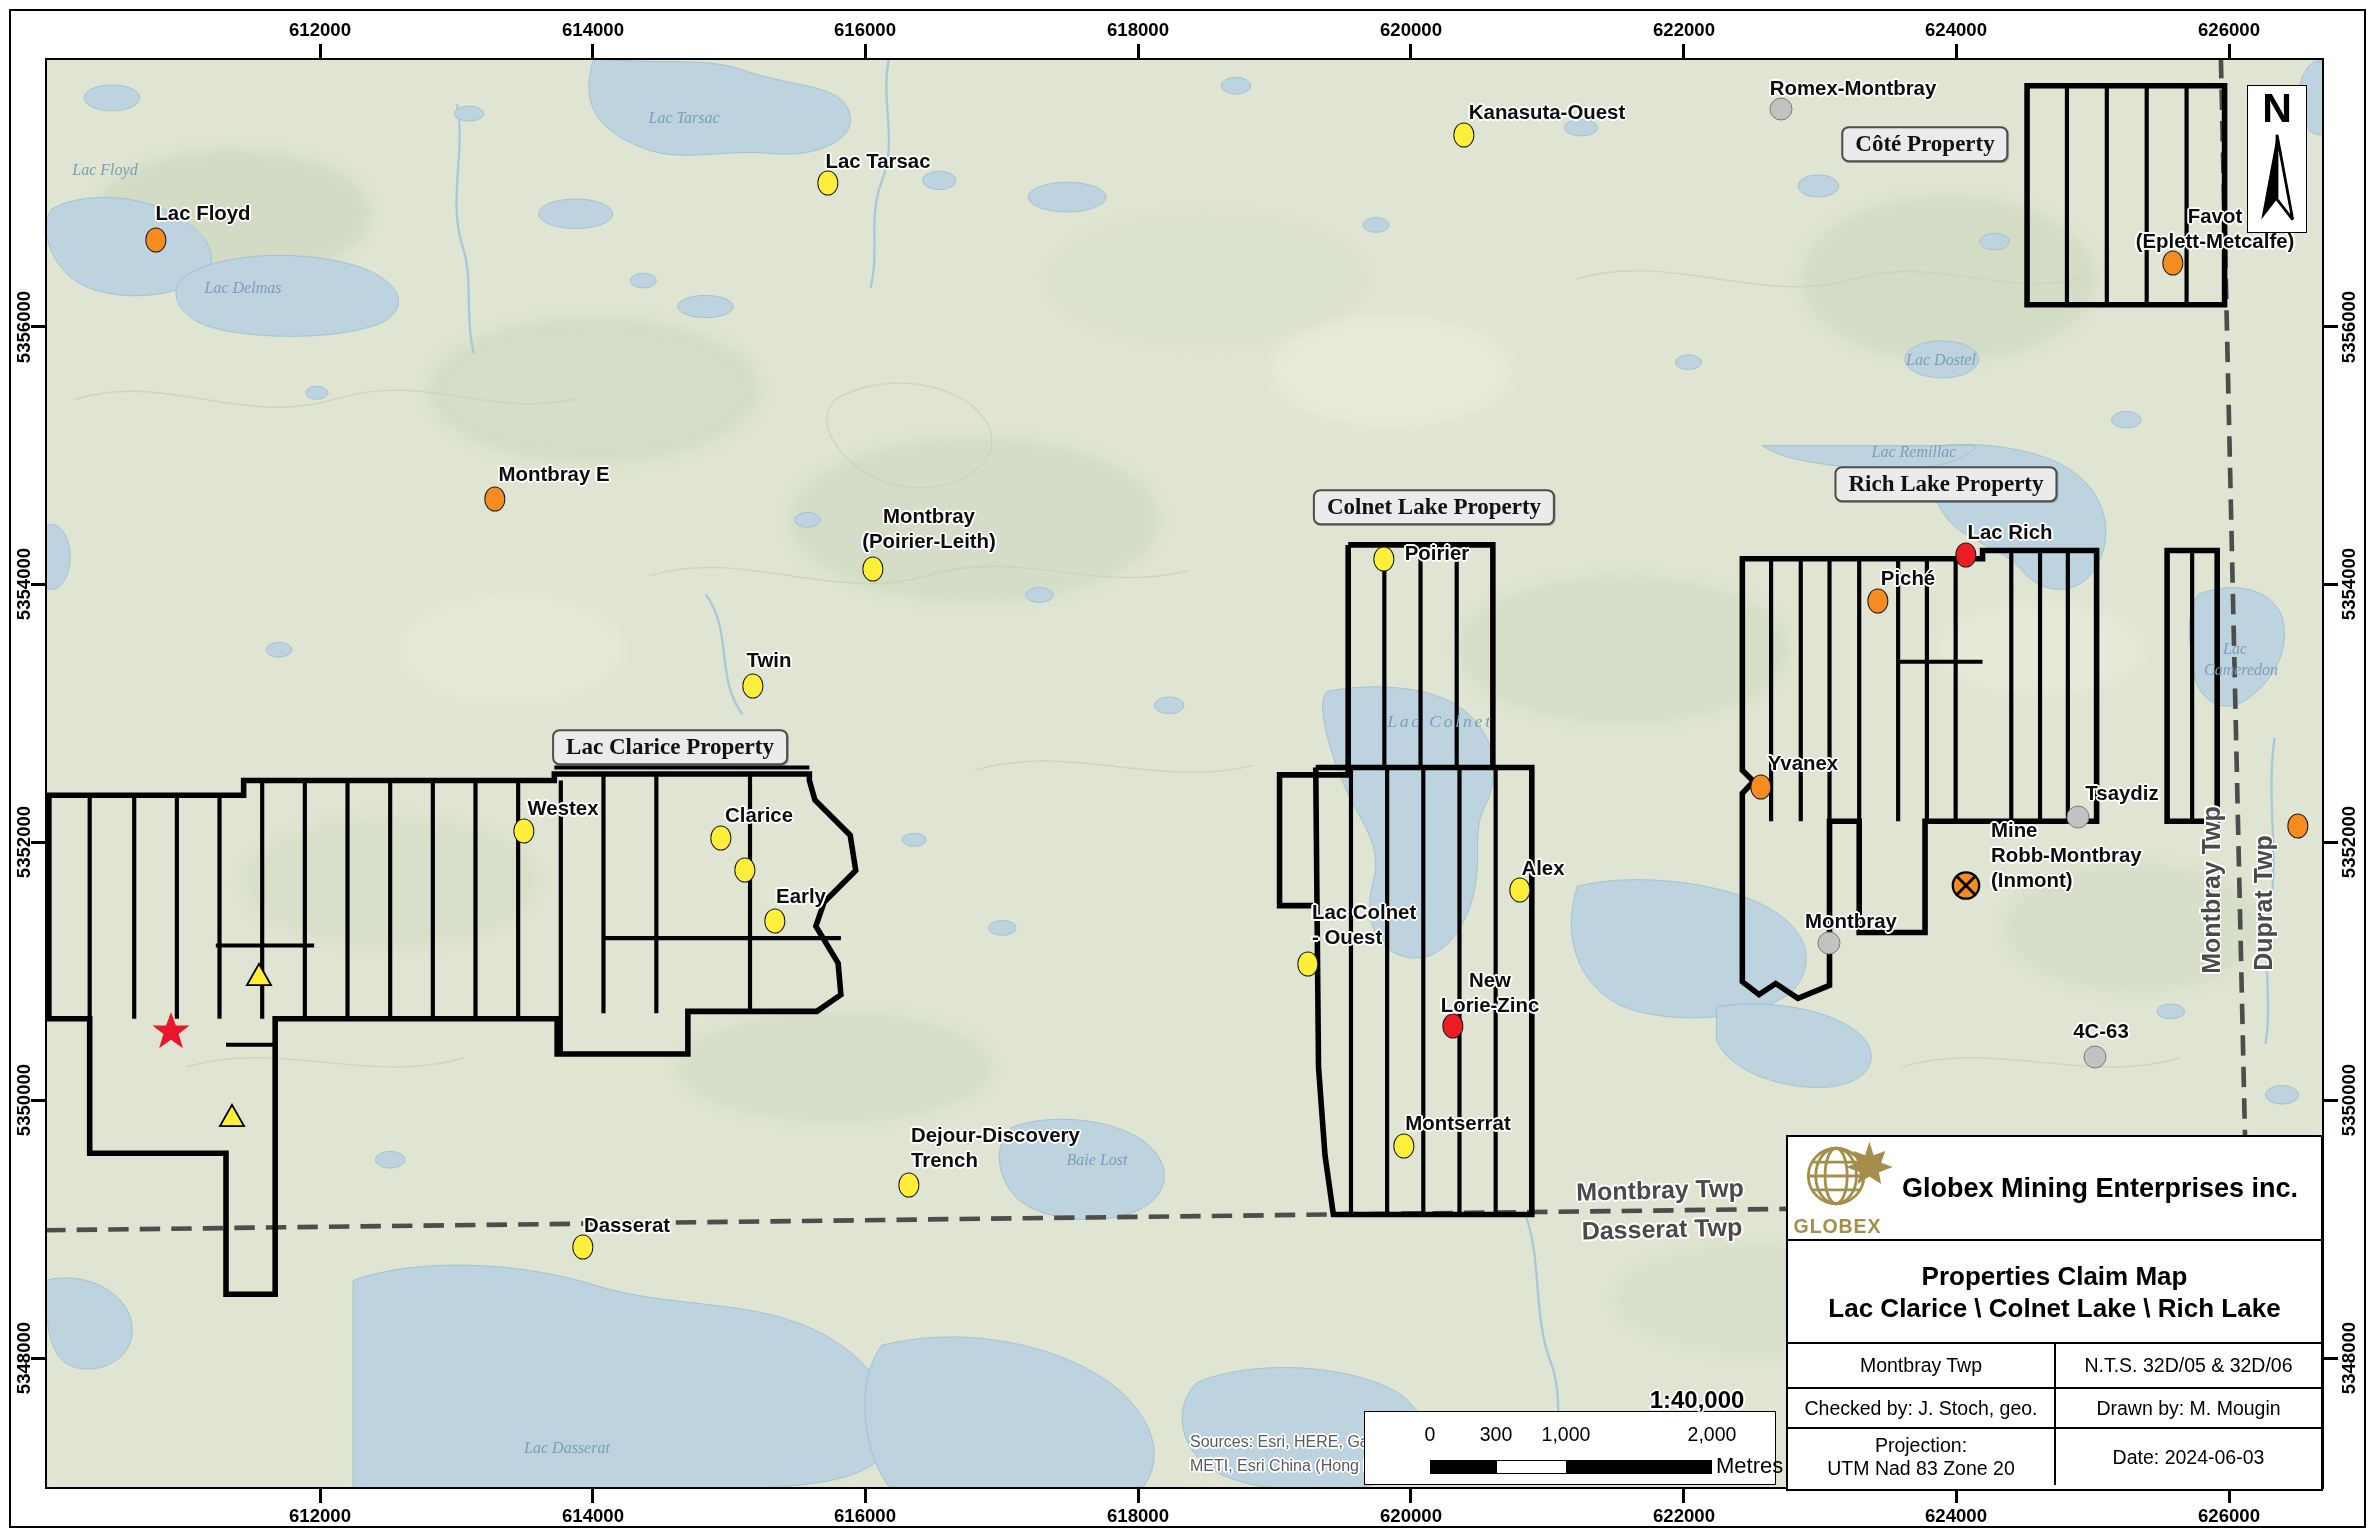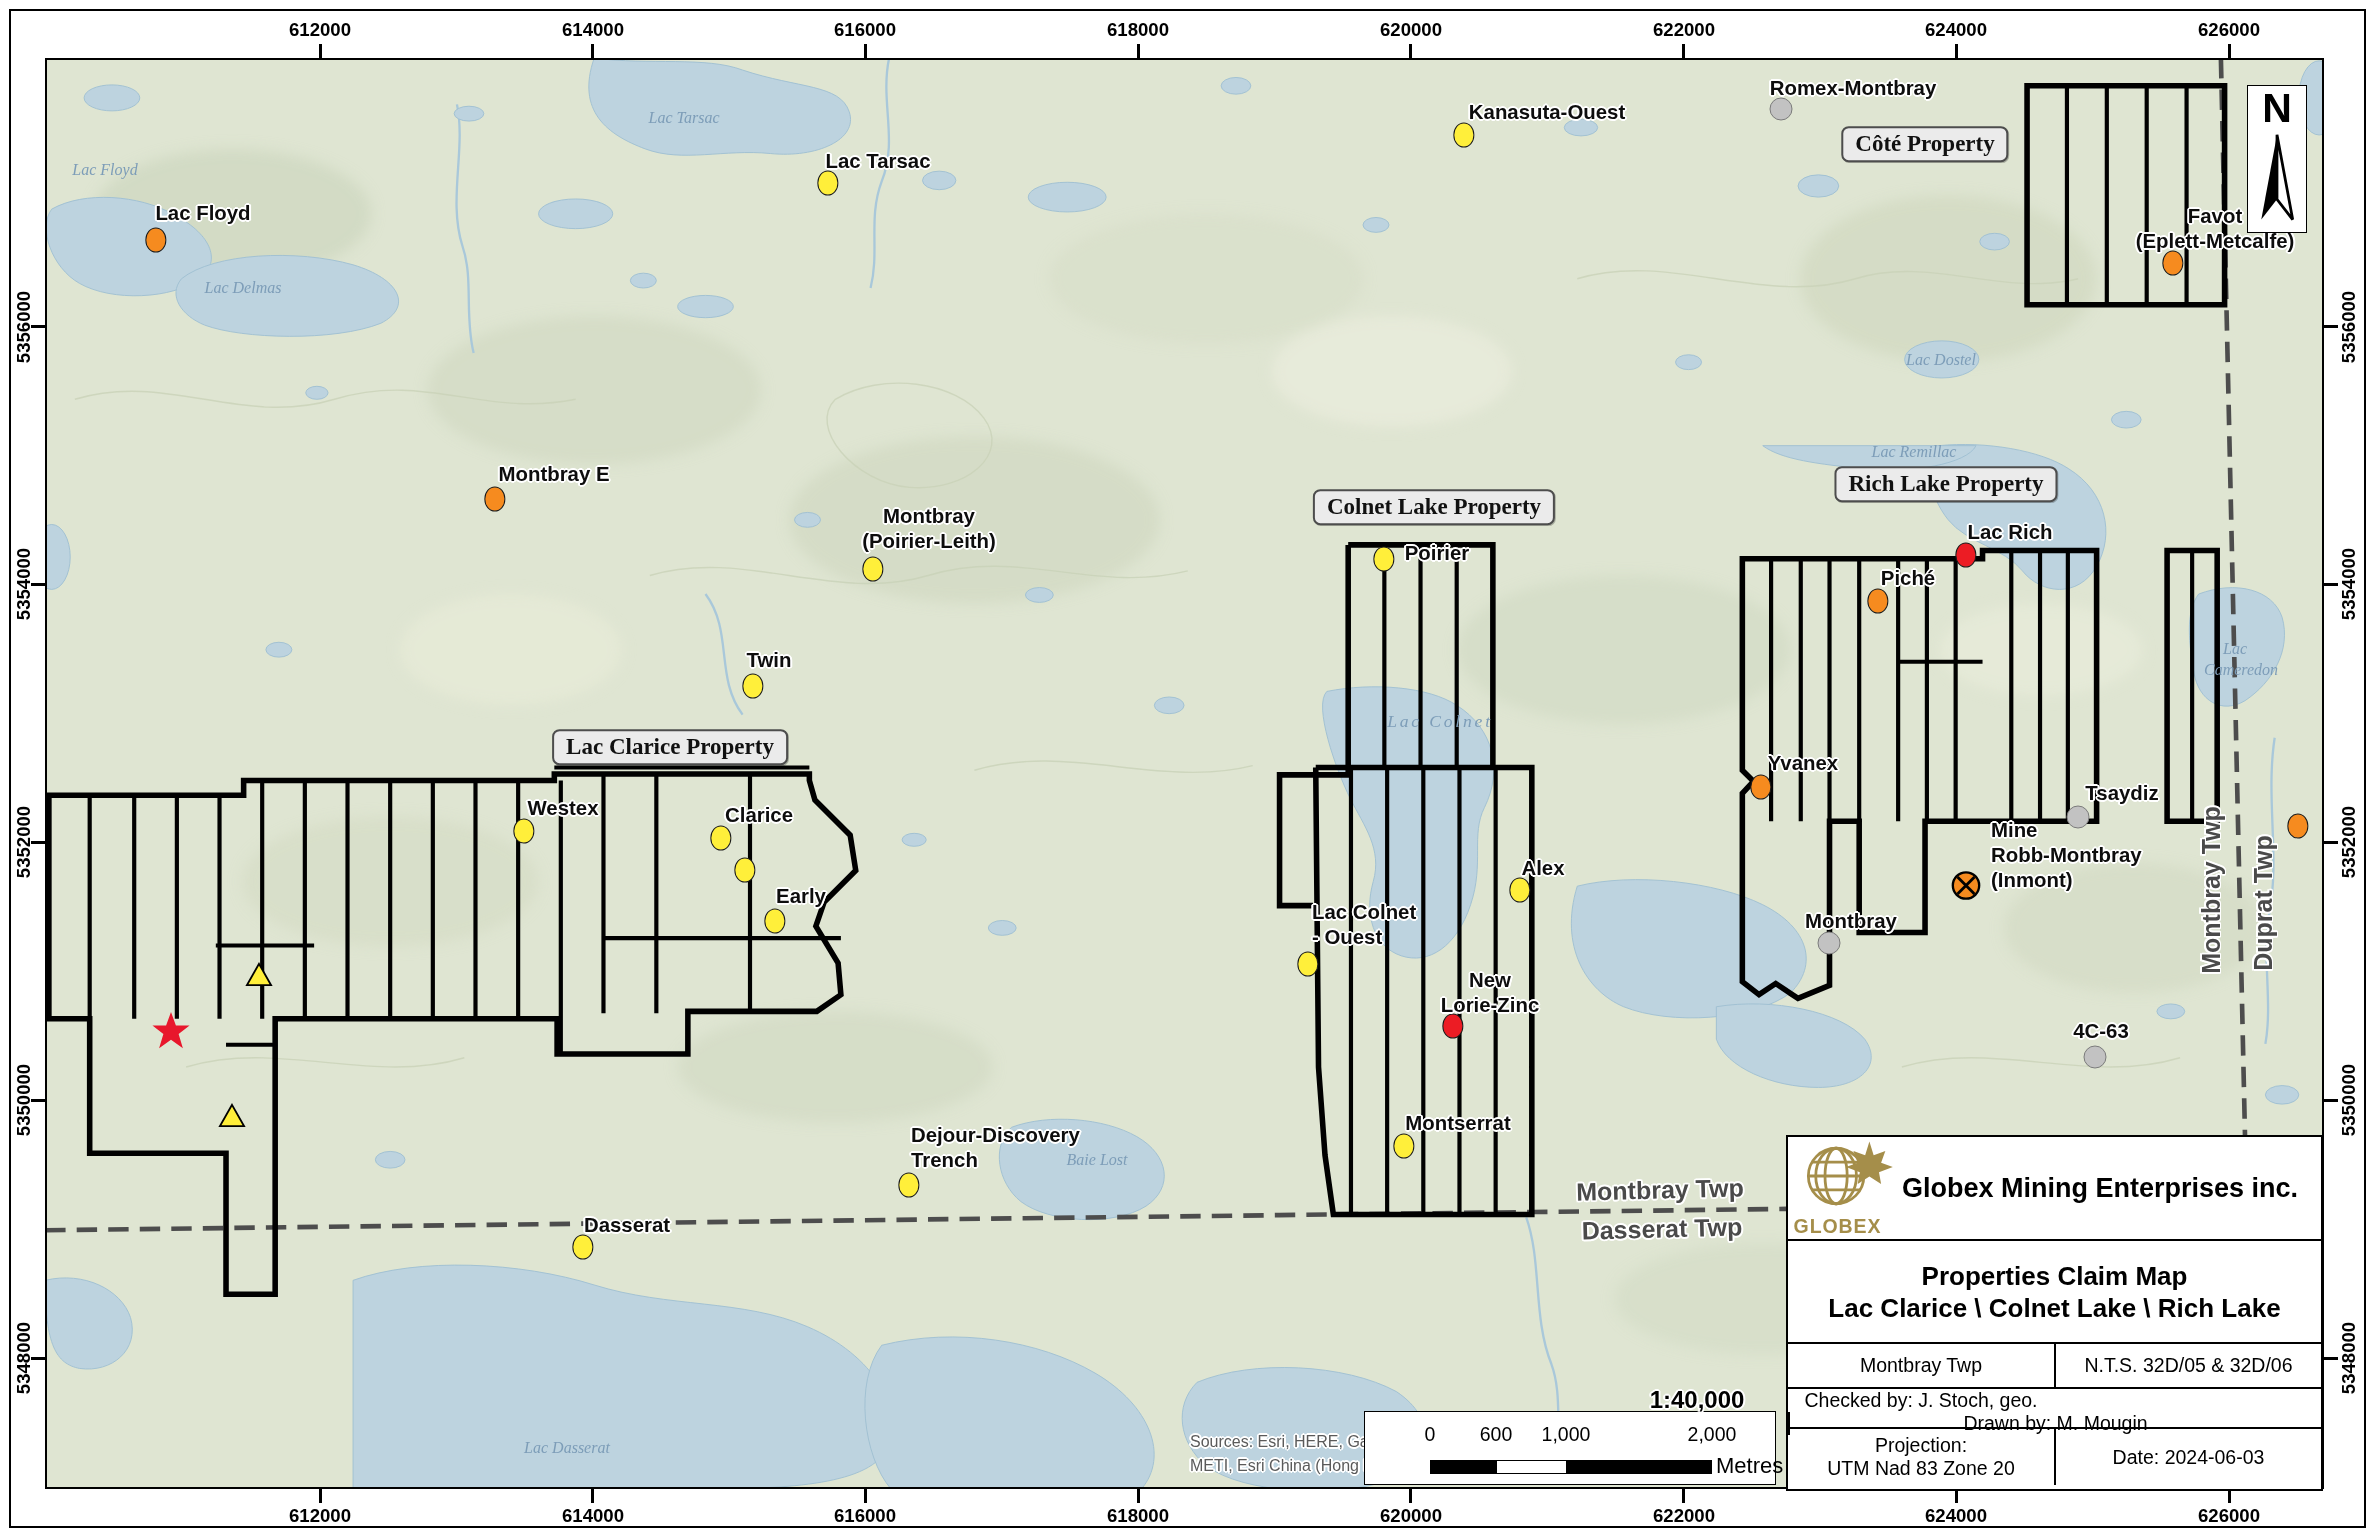--- a/index.html
+++ b/index.html
@@ -196,21 +196,21 @@
     <div>METI, Esri China (Hong Kong), (c</div>
   </div>
 
   <div class="scale-ratio halo">1:40,000</div>
   <div class="scale-box">
     <div class="scale-seg" style="left:65px;width:68px;background:#000;"></div>
     <div class="scale-seg" style="left:131px;width:72px;background:#fff;"></div>
     <div class="scale-seg" style="left:201px;width:146px;background:#000;"></div>
     <div class="scale-unit">Metres</div>
   <div class="scale-num" style="left: 65px;">0</div>
-      <div class="scale-num" style="left: 131px;">600</div>
+      <div class="scale-num" style="left: 131px;">300</div>
       <div class="scale-num" style="left: 201px;">1,000</div>
       <div class="scale-num" style="left: 347px;">2,000</div>
     </div>
 
   <div class="map-frame"></div>
 
   <div class="title-block">
     <div class="tb-row tb-header">
       <div class="tb-logo">
         <svg width="111" height="78" viewBox="0 0 120 84">
@@ -231,21 +231,21 @@
       <div class="tb-company">Globex Mining Enterprises inc.</div>
     </div>
     <div class="tb-row tb-title">
       <div>Properties Claim Map</div>
       <div>Lac Clarice \ Colnet Lake \ Rich Lake</div>
     </div>
     <div class="tb-row tb-cells" style="height:45px;">
       <div class="tb-cell left">Montbray Twp</div>
       <div class="tb-cell right">N.T.S. 32D/05 &amp; 32D/06</div>
     </div>
-    <div class="tb-row tb-cells" style="height:40px;flex-direction:column;">
+    <div class="tb-row tb-cells" style="height:40px;">
       <div class="tb-cell left">Checked by: J. Stoch, geo.</div>
       <div class="tb-cell right">Drawn by: M. Mougin</div>
     </div>
     <div class="tb-row tb-cells" style="height:58px;">
       <div class="tb-cell left">
         <div>
           <div>Projection:</div>
           <div>UTM Nad 83 Zone 20</div>
         </div>
       </div>

